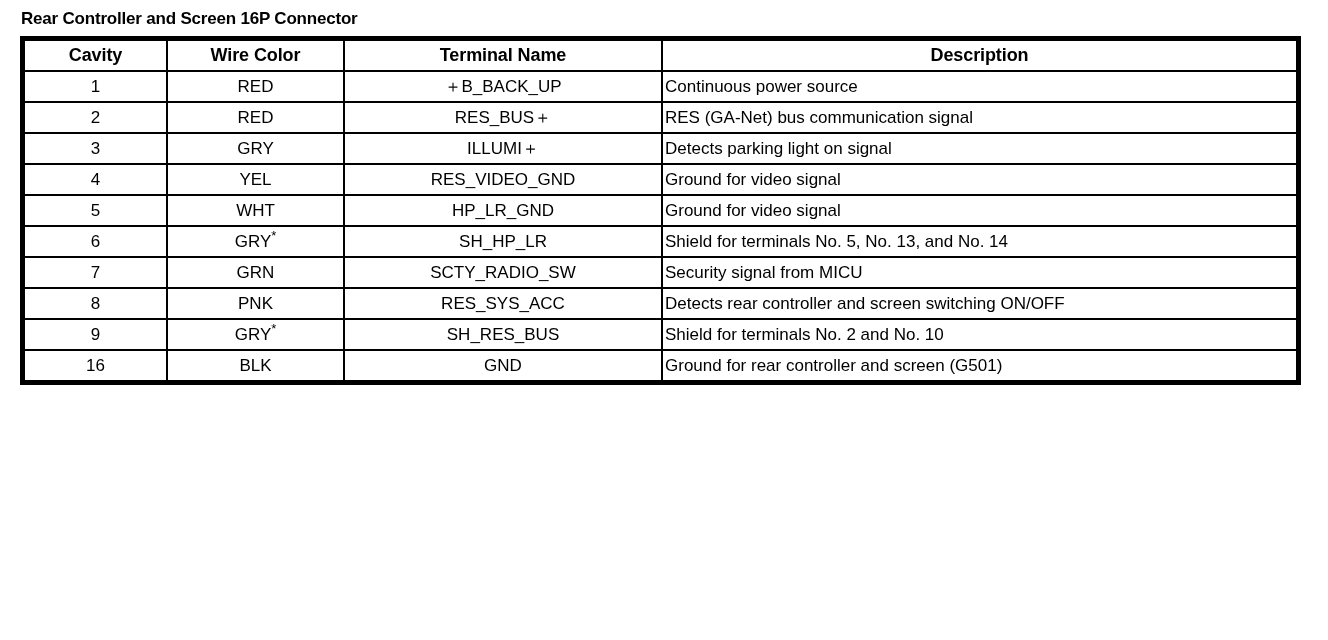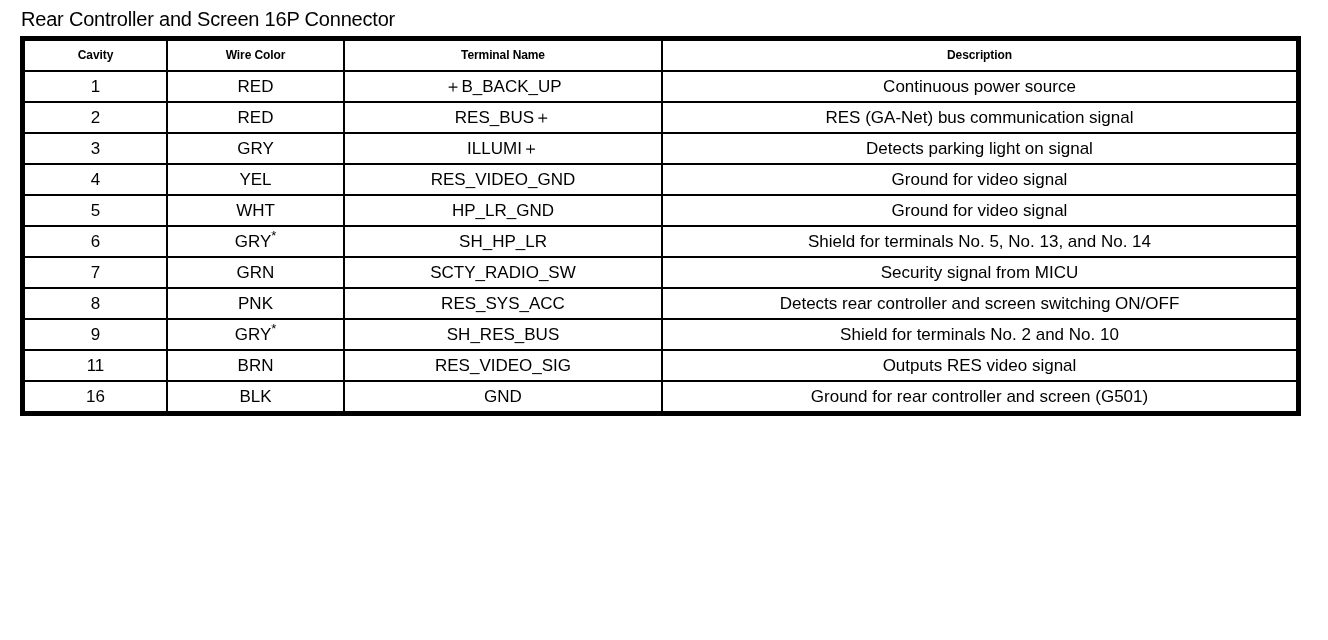--- a/index.html
+++ b/index.html
@@ -17,22 +17,22 @@
   .page {
     position: relative;
     width: 1328px;
     height: 640px;
     background: #ffffff;
   }
   .doc-title {
     position: absolute;
     left: 21px;
     top: 8px;
-    font-size: 20px;
-    font-weight: normal;
+    font-size: 17px;
+    font-weight: bold;
     letter-spacing: -0.2px;
     line-height: 22px;
     white-space: nowrap;
   }
   .table-wrap {
     position: absolute;
     left: 20px;
     top: 36px;
     width: 1281px;
     border: 3px solid #000000;
@@ -55,31 +55,31 @@
     height: 31px;
     padding: 0 2px;
     font-size: 17px;
     line-height: 19px;
     box-sizing: border-box;
     vertical-align: middle;
   }
   table.pinout thead th {
     font-weight: bold;
     text-align: center;
-    font-size: 12px;
+    font-size: 18px;
     letter-spacing: -0.1px;
   }
   td.cell-cavity,
   td.cell-color,
   td.cell-term {
     text-align: center;
     font-weight: normal;
   }
   td.cell-desc {
-    text-align: center;
+    text-align: left;
     padding-left: 10px;
   }
   .sup-star {
     font-size: 13px;
     vertical-align: super;
     line-height: 0;
   }
 </style>
 </head>
 <body>
@@ -153,26 +153,20 @@
             <td class="cell-term">RES_SYS_ACC</td>
             <td class="cell-desc">Detects rear controller and screen switching ON/OFF</td>
           </tr>
           <tr>
             <td class="cell-cavity">9</td>
             <td class="cell-color"><span>GRY</span><span class="sup-star">*</span></td>
             <td class="cell-term">SH_RES_BUS</td>
             <td class="cell-desc">Shield for terminals No. 2 and No. 10</td>
           </tr>
           <tr>
-            <td class="cell-cavity">11</td>
-            <td class="cell-color"><span>BRN</span></td>
-            <td class="cell-term">RES_VIDEO_SIG</td>
-            <td class="cell-desc">Outputs RES video signal</td>
-          </tr>
-          <tr>
             <td class="cell-cavity">16</td>
             <td class="cell-color"><span>BLK</span></td>
             <td class="cell-term">GND</td>
             <td class="cell-desc">Ground for rear controller and screen (G501)</td>
           </tr>
         </tbody>
     </table>
   </div>
 
 </div>

